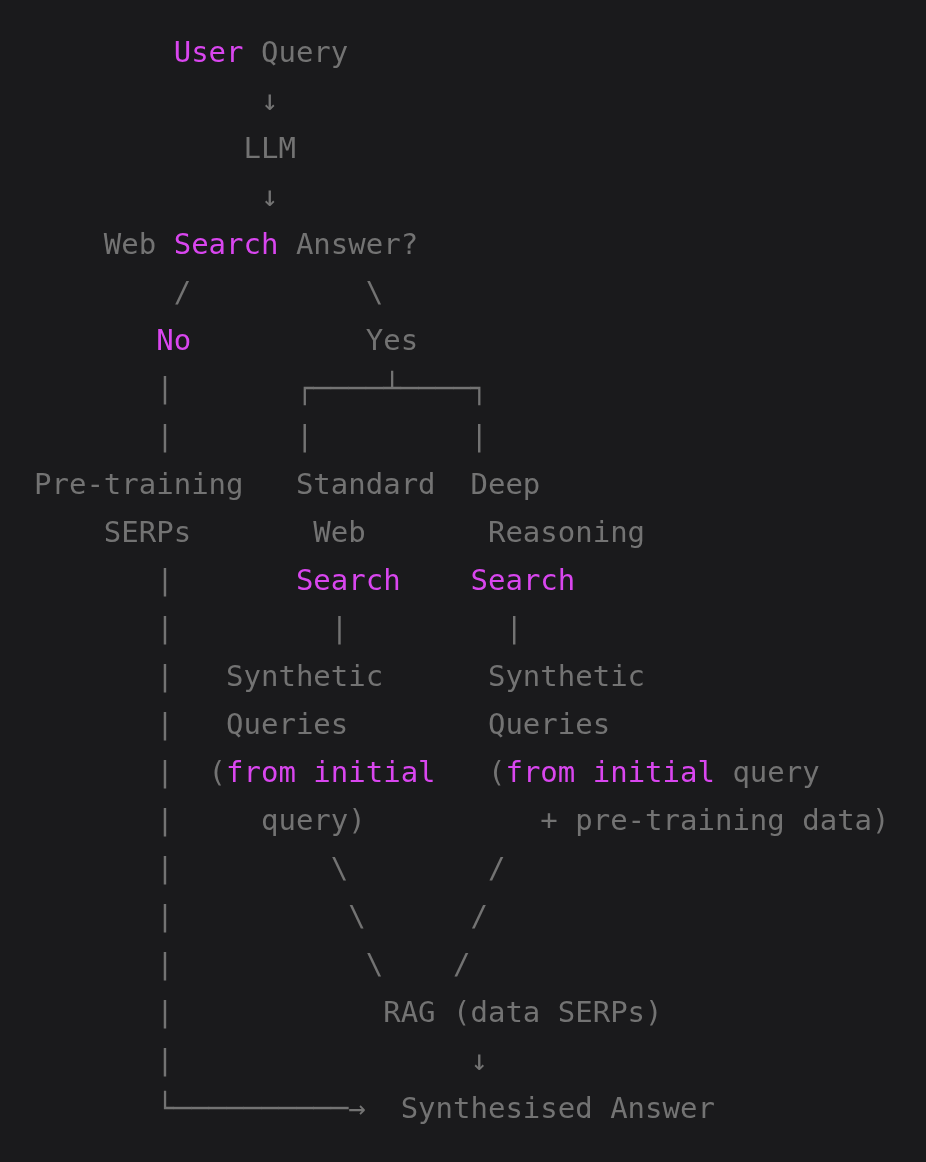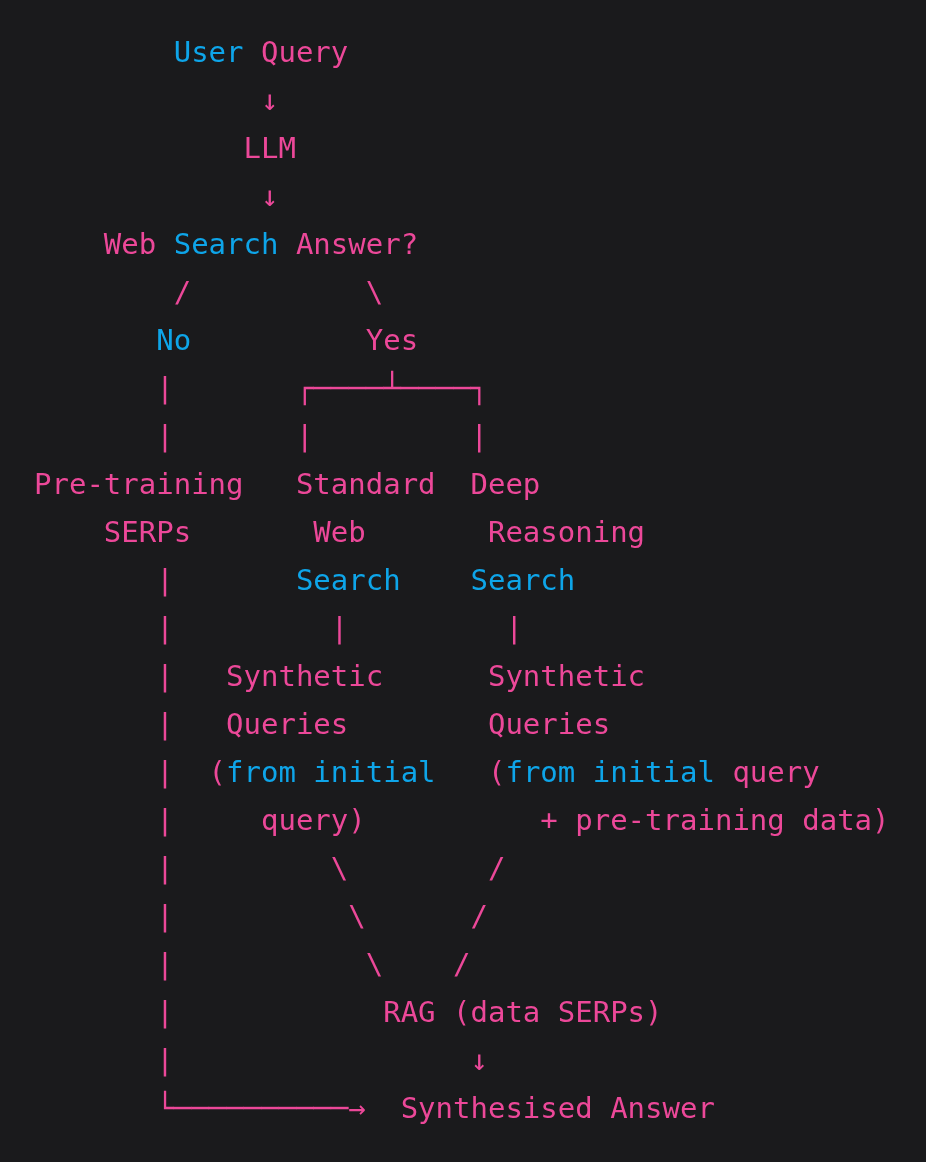--- a/index.html
+++ b/index.html
@@ -17,22 +17,22 @@
   }
   pre.diagram {
     margin: 0;
     padding: 28px 0 0 34px;
     font-family: "DejaVu Sans Mono", "Liberation Mono", monospace;
     font-size: 29px;
     line-height: 48px;
     color: #ebebeb;
     white-space: pre;
   }
-  pre.diagram .plain { color: #ec4899; }
-  pre.diagram .accent { color: #0ea5e9; }
+  pre.diagram .plain { color: #737373; }
+  pre.diagram .accent { color: #d946ef; }
 </style>
 </head>
 <body>
 
 <div class="stage">
   <pre class="diagram"><span><span class="plain">        </span><span class="accent">User</span><span class="plain"> Query</span></span>
 <span><span class="plain">             ↓</span></span>
 <span><span class="plain">            LLM</span></span>
 <span><span class="plain">             ↓</span></span>
 <span><span class="plain">    Web </span><span class="accent">Search</span><span class="plain"> Answer?</span></span>

